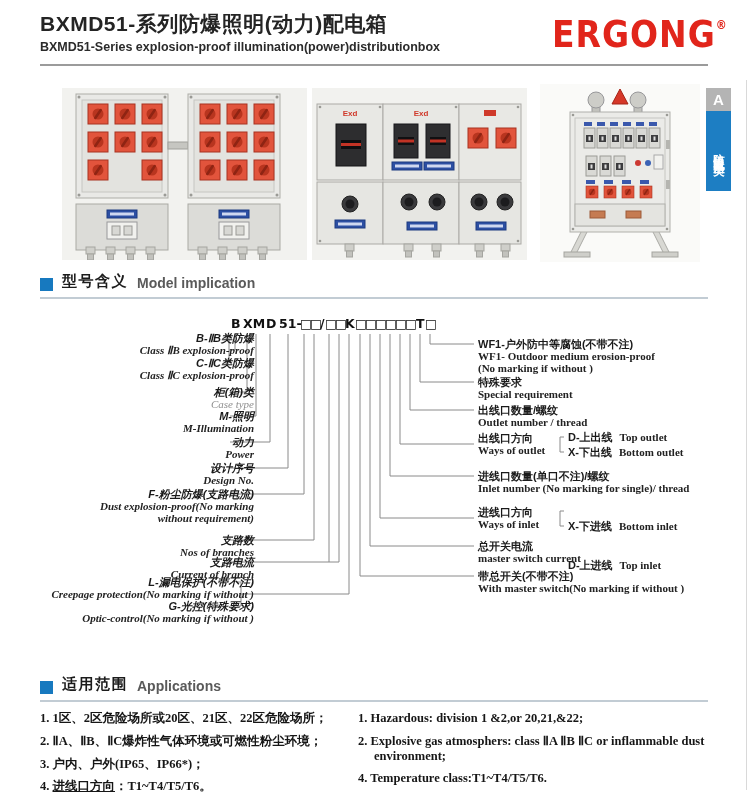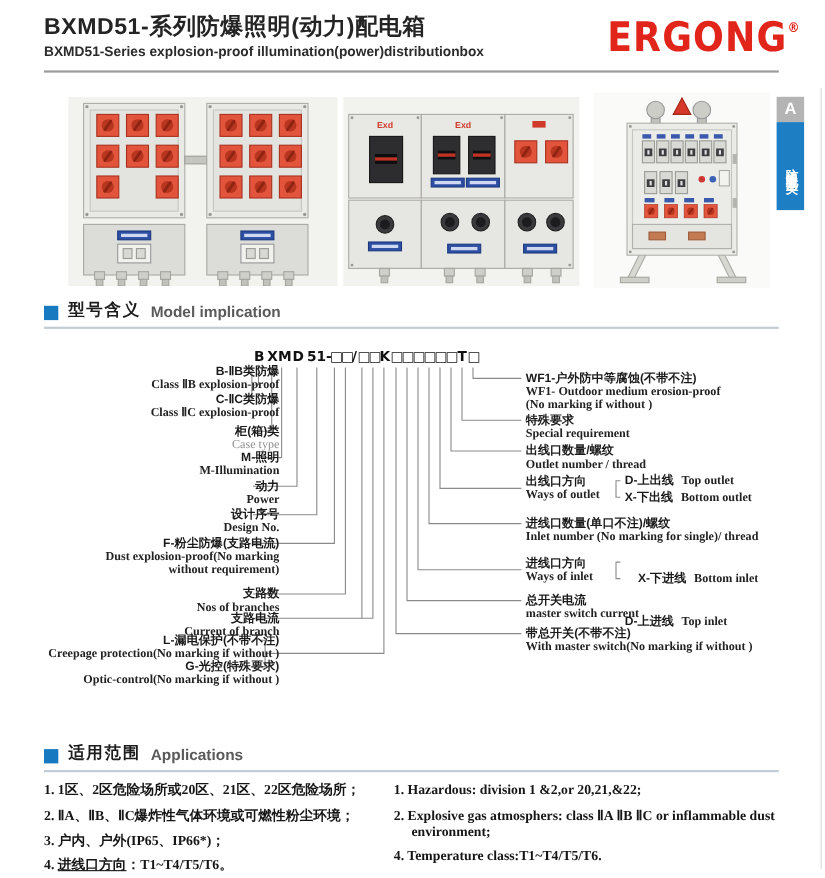--- a/index.html
+++ b/index.html
@@ -30,21 +30,21 @@
   .sec{position:absolute;left:40px;display:flex;align-items:flex-end;gap:9px;white-space:nowrap;}
   .sq{width:13px;height:13px;background:#1779bf;flex:0 0 auto;}
   .sec-zh{font-size:15px;font-weight:bold;color:#1c1c1c;letter-spacing:1.5px;}
   .sec-en{font-size:14px;font-weight:bold;color:#5a5a5a;}
   .sec-rule{position:absolute;left:40px;width:668px;height:2px;background:#c2ccd4;}
 
   
   .diagram{position:absolute;left:0;top:0;width:750px;height:798px;pointer-events:none;}
   .code{font-family:"DejaVu Sans",sans-serif;font-size:12.5px;font-weight:bold;fill:#111;}
   .cl{fill:none;stroke:#8a8a8a;stroke-width:1;}
-  .ml{position:absolute;right:528px;text-align:right;white-space:nowrap;line-height:12px;}
+  .ml{position:absolute;right:528px;text-align:right;white-space:nowrap;line-height:12px;font-style:italic;}
   .mr{position:absolute;left:478px;white-space:nowrap;line-height:12px;}
   .zh{display:block;font-size:11px;font-weight:bold;color:#1a1a1a;}
   .en{display:block;font-size:11px;font-weight:bold;color:#222;font-family:"Liberation Serif",serif;}
   .en.gray{color:#8f8f8f;font-weight:normal;}
   .opt{position:absolute;left:568px;white-space:nowrap;font-size:11px;line-height:12px;}
   .opt .ozh{font-weight:bold;color:#1a1a1a;}
   .opt .oen{font-weight:bold;color:#222;font-family:"Liberation Serif",serif;margin-left:7px;}
 
   
   .apps-zh{position:absolute;left:40px;top:711px;width:315px;font-family:"Liberation Serif",serif;
@@ -389,21 +389,21 @@
     <span class="zh">进线口数量(单口不注)/螺纹</span>
     <span class="en">Inlet number (No marking for single)/ thread</span>
   </div>
   <div class="mr" style="top:506px;">
     <span class="zh">进线口方向</span>
     <span class="en">Ways of inlet</span>
   </div>
   <div class="opt" style="top:511px;margin-top:48px;">
     <span class="ozh">D-上进线</span><span class="oen">Top inlet</span>
   </div>
-  <div class="opt" style="top:520px;margin-left:12px;">
+  <div class="opt" style="top:520px;">
     <span class="ozh">X-下进线</span><span class="oen">Bottom  inlet</span>
   </div>
   <div class="mr" style="top:540px;">
     <span class="zh">总开关电流</span>
     <span class="en">master switch current</span>
   </div>
   <div class="mr" style="top:570px;">
     <span class="zh">带总开关(不带不注)</span>
     <span class="en">With master switch(No marking  if without )</span>
   </div>

